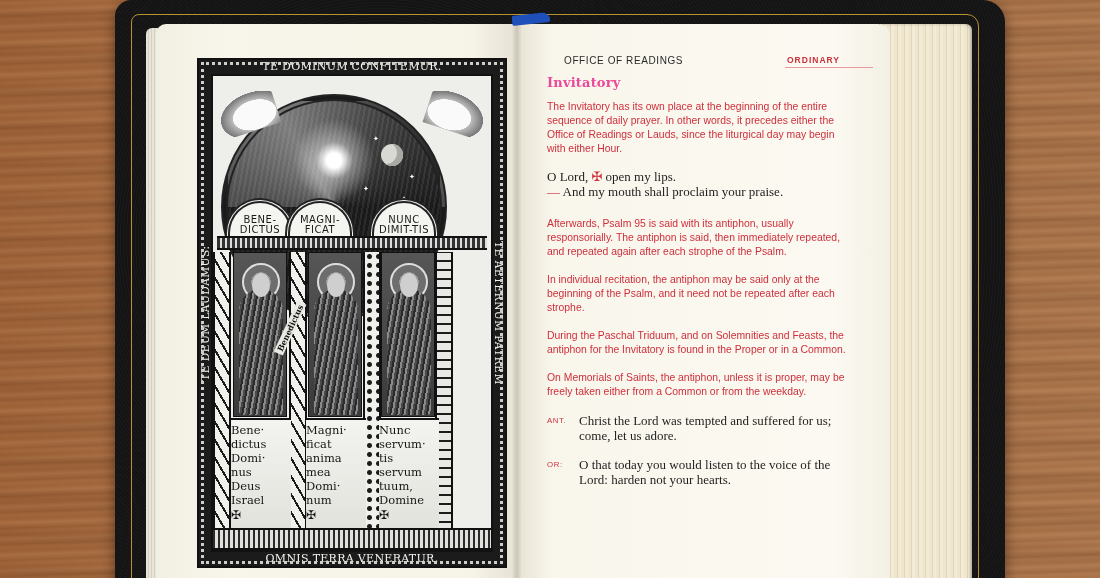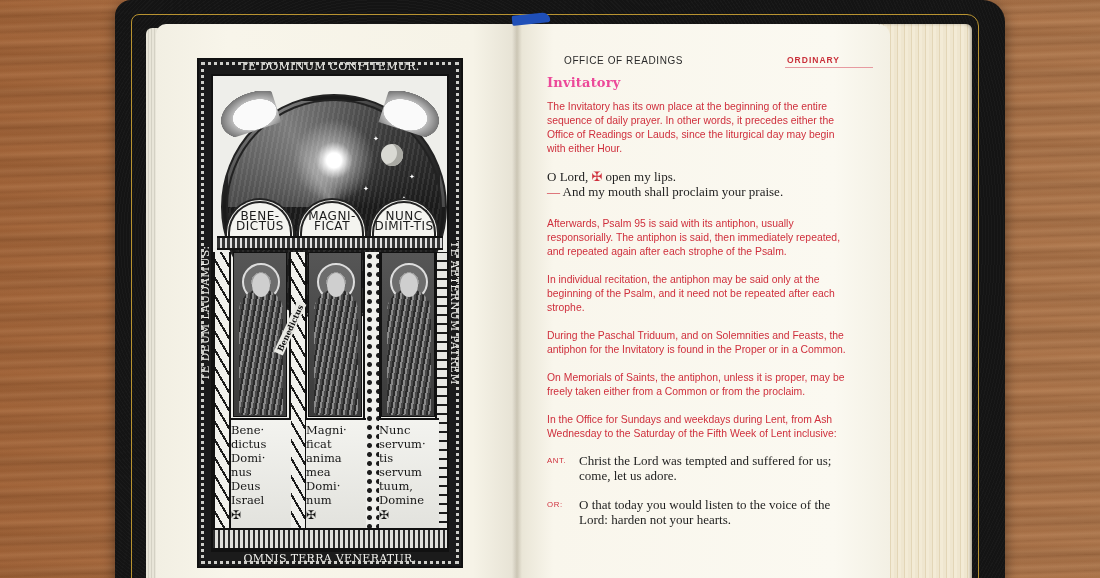--- a/index.html
+++ b/index.html
@@ -62,21 +62,21 @@
     position: absolute; left: 512px; top: 24px; width: 10px; height: 570px;
     background: linear-gradient(90deg, rgba(0,0,0,0) 0%, rgba(120,110,90,0.25) 50%, rgba(0,0,0,0) 100%);
   }
   .ribbon {
     position: absolute; left: 512px; top: 14px; width: 38px; height: 10px;
     background: #1f4fb8; border-radius: 2px 8px 3px 2px; transform: rotate(-6deg);
   }
 
   
   .engraving {
-    position: absolute; left: 197px; top: 58px; width: 266px; height: 510px;
+    position: absolute; left: 197px; top: 58px; width: 310px; height: 510px;
     background: #1b1b1b; border: 2px solid #111;
   }
   .engraving .inner {
     position: absolute; left: 12px; top: 14px; right: 12px; bottom: 14px;
     background: #eeeeea; border: 2px solid #111;
     overflow: hidden;
   }
   .band-label {
     position: absolute; left: 0; right: 0; text-align: center;
     color: #f2f2ee; font-family: "DejaVu Serif", serif; font-size: 11px; letter-spacing: 0.3px;
@@ -121,22 +121,22 @@
     background: radial-gradient(ellipse at 60% 60%, #fafafa 0 45%, #bbb 46%, #777 70%, rgba(0,0,0,0) 71%);
   }
   .dove-left { left: 6px; transform: rotate(-18deg); }
   .dove-right { right: 6px; transform: scaleX(-1) rotate(-18deg); }
 
   .arcade { position: absolute; left: 6px; right: 6px; top: 122px; height: 38px; }
   .arch {
     position: absolute; top: 0; width: 70px; height: 40px;
     border: 5px double #222; border-bottom: none;
     border-radius: 36px 36px 0 0; background: #f4f4f0;
-    display: flex; align-items: flex-start; justify-content: center; text-align: center;
-    font-family: "DejaVu Sans", sans-serif; font-size: 12px; line-height: 10px; color: #1a1a1a;
+    display: flex; align-items: center; justify-content: center; text-align: center;
+    font-family: "DejaVu Sans", sans-serif; font-size: 10px; line-height: 10px; color: #1a1a1a;
     letter-spacing: 0.5px; padding-top: 8px;
   }
 
   .capitals { position: absolute; left: 4px; right: 4px; top: 160px; height: 14px;
     background: repeating-linear-gradient(90deg, #333 0 3px, #ddd 3px 5px); border-top: 2px solid #111; border-bottom: 2px solid #111; }
 
   .niche {
     position: absolute; top: 176px; width: 54px; height: 165px;
     background: linear-gradient(#565656, #3a3a3a);
     border: 1px solid #111;
@@ -248,21 +248,21 @@
     <span class="star" style="left:196px;top:98px">✦</span>
     <span class="star" style="left:160px;top:60px">✦</span>
     <span class="star" style="left:188px;top:120px">✦</span>
     <div class="dove dove-left"></div>
     <div class="dove dove-right"></div>
 
     <div class="arcade">
       <div class="arch" style="left:6px">
         <div><span>BENE-</span><br><span>DICTUS</span></div>
       </div>
-      <div class="arch" style="left:78px">
+      <div class="arch" style="left:66px">
         <div><span>MAGNI-</span><br><span>FICAT</span></div>
       </div>
       <div class="arch" style="left:150px">
         <div><span>NUNC</span><br><span>DIMIT-TIS</span></div>
       </div>
     </div>
     <div class="capitals"></div>
 
     <div class="pillar zig" style="left:0px"></div>
     <div class="pillar zig" style="left:76px"></div>
@@ -333,22 +333,21 @@
       <span>O Lord, </span><span class="red">✠</span><span> open my lips.</span>
     </div>
     <div class="verse">
       <span class="red">—</span><span> And my mouth shall proclaim your praise.</span>
     </div>
   </div>
 
   <p class="rubric">Afterwards, Psalm 95 is said with its antiphon, usually responsorially. The antiphon is said, then immediately repeated, and repeated again after each strophe of the Psalm.</p>
   <p class="rubric">In individual recitation, the antiphon may be said only at the beginning of the Psalm, and it need not be repeated after each strophe.</p>
   <p class="rubric">During the Paschal Triduum, and on Solemnities and Feasts, the antiphon for the Invitatory is found in the Proper or in a Common.</p>
-  <p class="rubric">On Memorials of Saints, the antiphon, unless it is proper, may be freely taken either from a Common or from the proclaim.</p>
-  <p class="rubric" style="margin-bottom:12px">In the Office for Sundays and weekdays during Lent, from Ash Wednesday to the Saturday of the Fifth Week of Lent inclusive:</p>
+  <p class="rubric">On Memorials of Saints, the antiphon, unless it is proper, may be freely taken either from a Common or from the weekday.</p>
 
   <div class="ant-row">
     <div class="ant-label">ANT.</div>
     <div class="ant-text">Christ the Lord was tempted and suffered for us; come, let us adore.</div>
   </div>
   <div class="ant-row">
     <div class="ant-label">OR:</div>
     <div class="ant-text">O that today you would listen to the voice of the Lord: harden not your hearts.</div>
   </div>
 </div>

